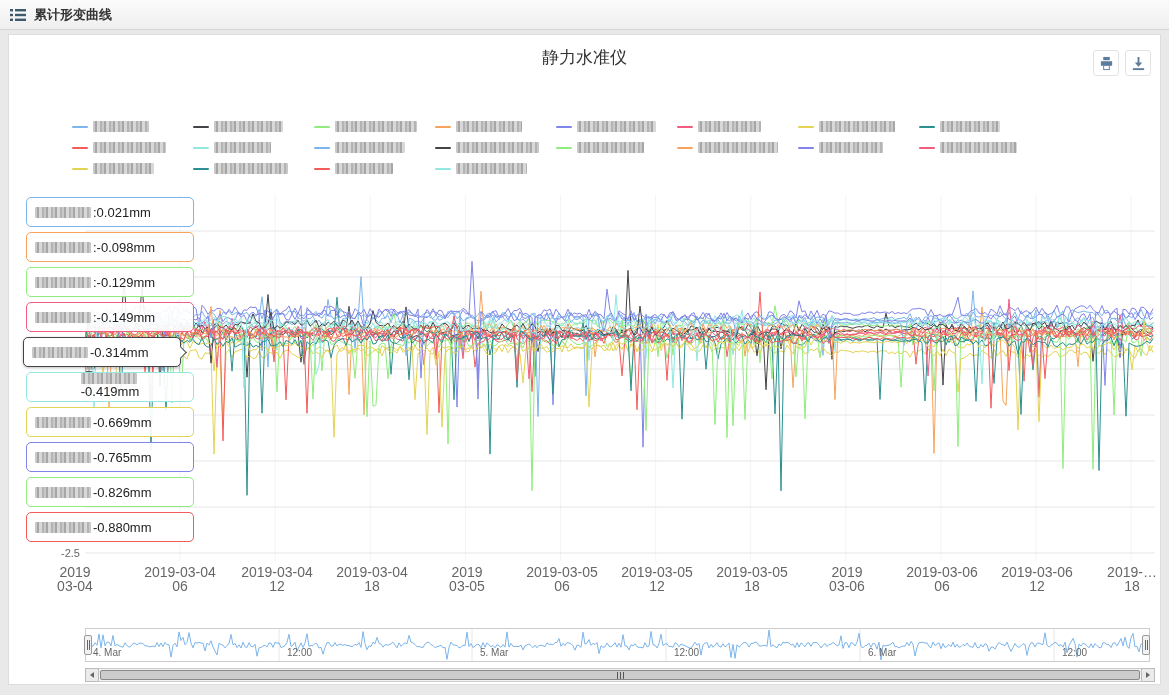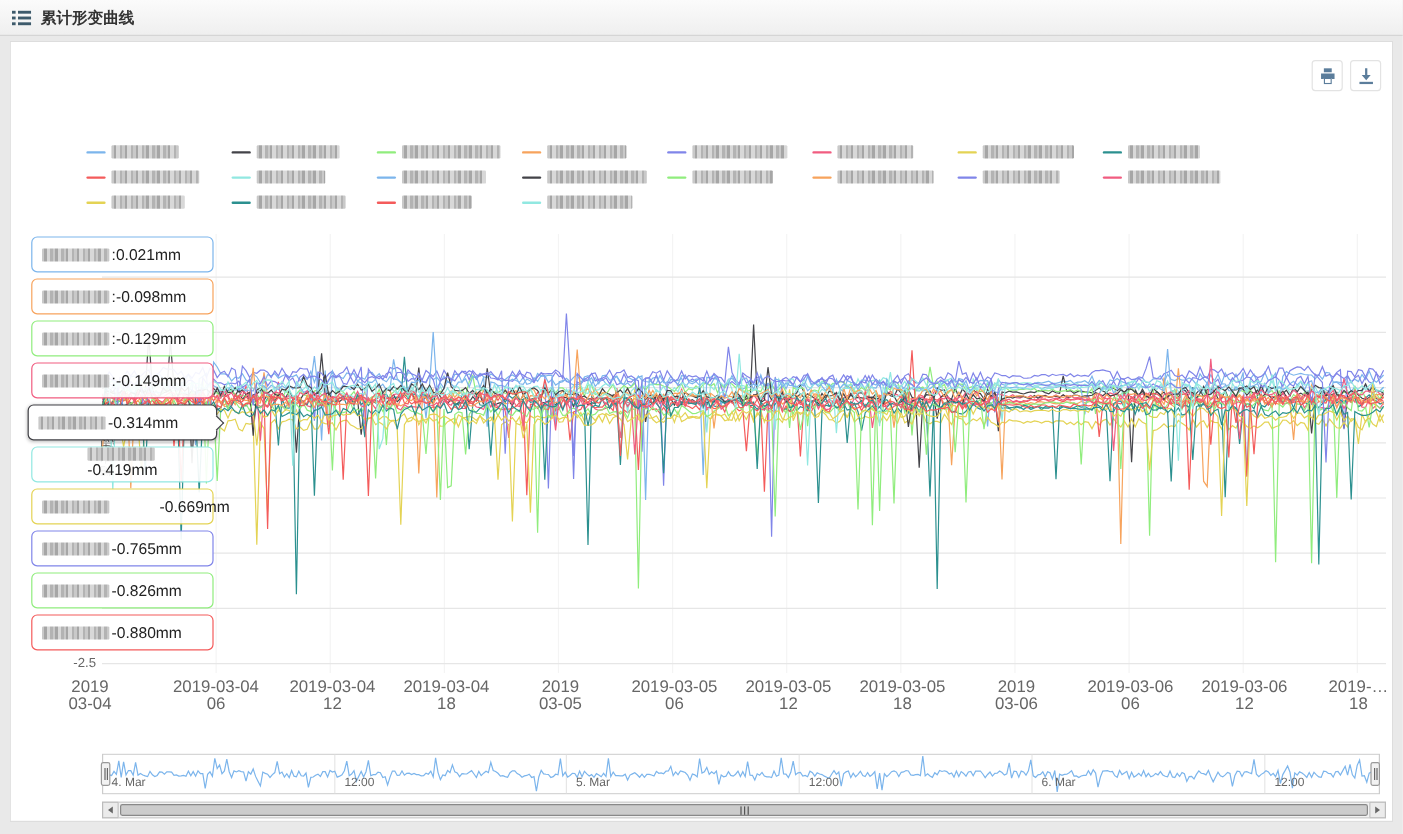--- a/index.html
+++ b/index.html
@@ -14,21 +14,21 @@
 .export{position:absolute;top:20px;right:18px;display:flex;gap:6px;z-index:8}
 .export button{width:26px;height:26px;background:#fff;border:1px solid #e3e3e3;border-radius:3px;display:flex;align-items:center;justify-content:center;cursor:pointer}
 .legend{position:absolute;left:72px;top:90px;width:1040px;display:flex;flex-wrap:wrap;row-gap:8px;z-index:2}
 .li{display:inline-flex;align-items:center;gap:5px;width:121px;cursor:pointer;height:13px}
 .lm{width:16px;height:2px;border-radius:1px;flex:none}
 .redacted{display:inline-block;height:11px;background:repeating-linear-gradient(90deg,#c9c9c9 0 2px,#a6a6a6 2px 4px,#d8d8d8 4px 7px,#b3b3b3 7px 9px);filter:blur(.6px);border-radius:1px}
 #plotSvg{position:absolute;left:85px;top:165px;z-index:1}
 .ytitle{position:absolute;left:48px;top:336px;width:84px;text-align:center;font-size:12px;color:#555;transform:rotate(-90deg);z-index:1}
 .ylab{position:absolute;left:38px;top:517px;width:42px;text-align:right;font-size:11px;color:#666;z-index:2}
 .xl{position:absolute;top:535px;width:90px;text-align:center;font-size:14px;color:#666;line-height:14px;z-index:2}
-.vt{position:absolute;left:26px;width:152px;height:30px;background:rgba(255,255,255,.92);border:1px solid;border-radius:5px;display:flex;align-items:center;padding:0 8px;font-size:13px;color:#333;z-index:5;white-space:nowrap}
+.vt{position:absolute;left:26px;width:168px;height:30px;background:rgba(255,255,255,.92);border:1px solid;border-radius:5px;display:flex;align-items:center;padding:0 8px;font-size:13px;color:#333;z-index:5;white-space:nowrap}
 .tn{width:56px;margin-right:2px;flex:none}
 .tv{font-size:13px;color:#222}
 .vt.active{left:23px;width:158px;background:#fff;border-color:#434348;box-shadow:0 1px 3px rgba(0,0,0,.25);z-index:6}
 .vt.active:after{content:"";position:absolute;right:-5px;top:10px;width:8px;height:8px;background:#fff;border-right:1px solid #434348;border-top:1px solid #434348;transform:rotate(45deg)}
 .shared-tip{position:absolute;left:118px;top:531px;height:27px;background:#fff;border:1px solid #9a9a9a;border-radius:4px;display:inline-flex;align-items:center;padding:0 10px;font-size:11px;color:#333;z-index:7;white-space:nowrap}
 .shared-tip:before{content:"";position:absolute;left:28px;top:-5px;width:8px;height:8px;background:#fff;border-left:1px solid #9a9a9a;border-top:1px solid #9a9a9a;transform:rotate(45deg)}
 .navigator{position:absolute;left:85px;top:598px;width:1065px;height:50px;z-index:2}
 #navSvg{position:absolute;left:0;top:0}
 .nav-handle{position:absolute;top:7px;width:8px;height:20px;background:#f2f2f2;border:1px solid #999;border-radius:2px;z-index:3;cursor:ew-resize;display:flex;align-items:center;justify-content:center;gap:1px}
 .nav-handle i{display:block;width:1px;height:10px;background:#666}
@@ -74,20 +74,21 @@
     <button title="">
       <svg width="15" height="15" viewBox="0 0 16 16">
           <g fill="#5b7d9b">
             <path d="M7 1h2v6h3l-4 4.5L4 7h3z"></path>
             <rect x="2" y="13" width="12" height="2"></rect>
           </g>
         </svg>
     </button>
   </div>
 
+  <div class="chart-title">静力水准仪</div>
 
   <div class="legend" id="legend">
       <span class="li">
         <span class="lm" style="background: rgb(124, 181, 236);"></span>
         <span class="redacted" style="width: 56px;"></span>
       </span>
       <span class="li">
         <span class="lm" style="background: rgb(67, 67, 72);"></span>
         <span class="redacted" style="width: 69px;"></span>
       </span>
@@ -279,21 +280,21 @@
         <span class="tv">:-0.149mm</span>
       </div>
       <div class="vt active" style="top: 307px; border-color: rgb(67, 67, 72);">
         <span class="redacted tn"></span>
         <span class="tv">-0.314mm</span>
       </div>
       <div class="vt" style="top: 342px; border-color: rgb(145, 232, 225); flex-direction: column;">
         <span class="redacted tn"></span>
         <span class="tv">-0.419mm</span>
       </div>
-      <div class="vt" style="top: 377px; border-color: rgb(228, 211, 84); gap: 40px;">
+      <div class="vt" style="top: 377px; border-color: rgb(228, 211, 84);">
         <span class="redacted tn"></span>
         <span class="tv">-0.669mm</span>
       </div>
       <div class="vt" style="top: 412px; border-color: rgb(128, 133, 233);">
         <span class="redacted tn"></span>
         <span class="tv">-0.765mm</span>
       </div>
       <div class="vt" style="top: 447px; border-color: rgb(144, 237, 125);">
         <span class="redacted tn"></span>
         <span class="tv">-0.826mm</span>

